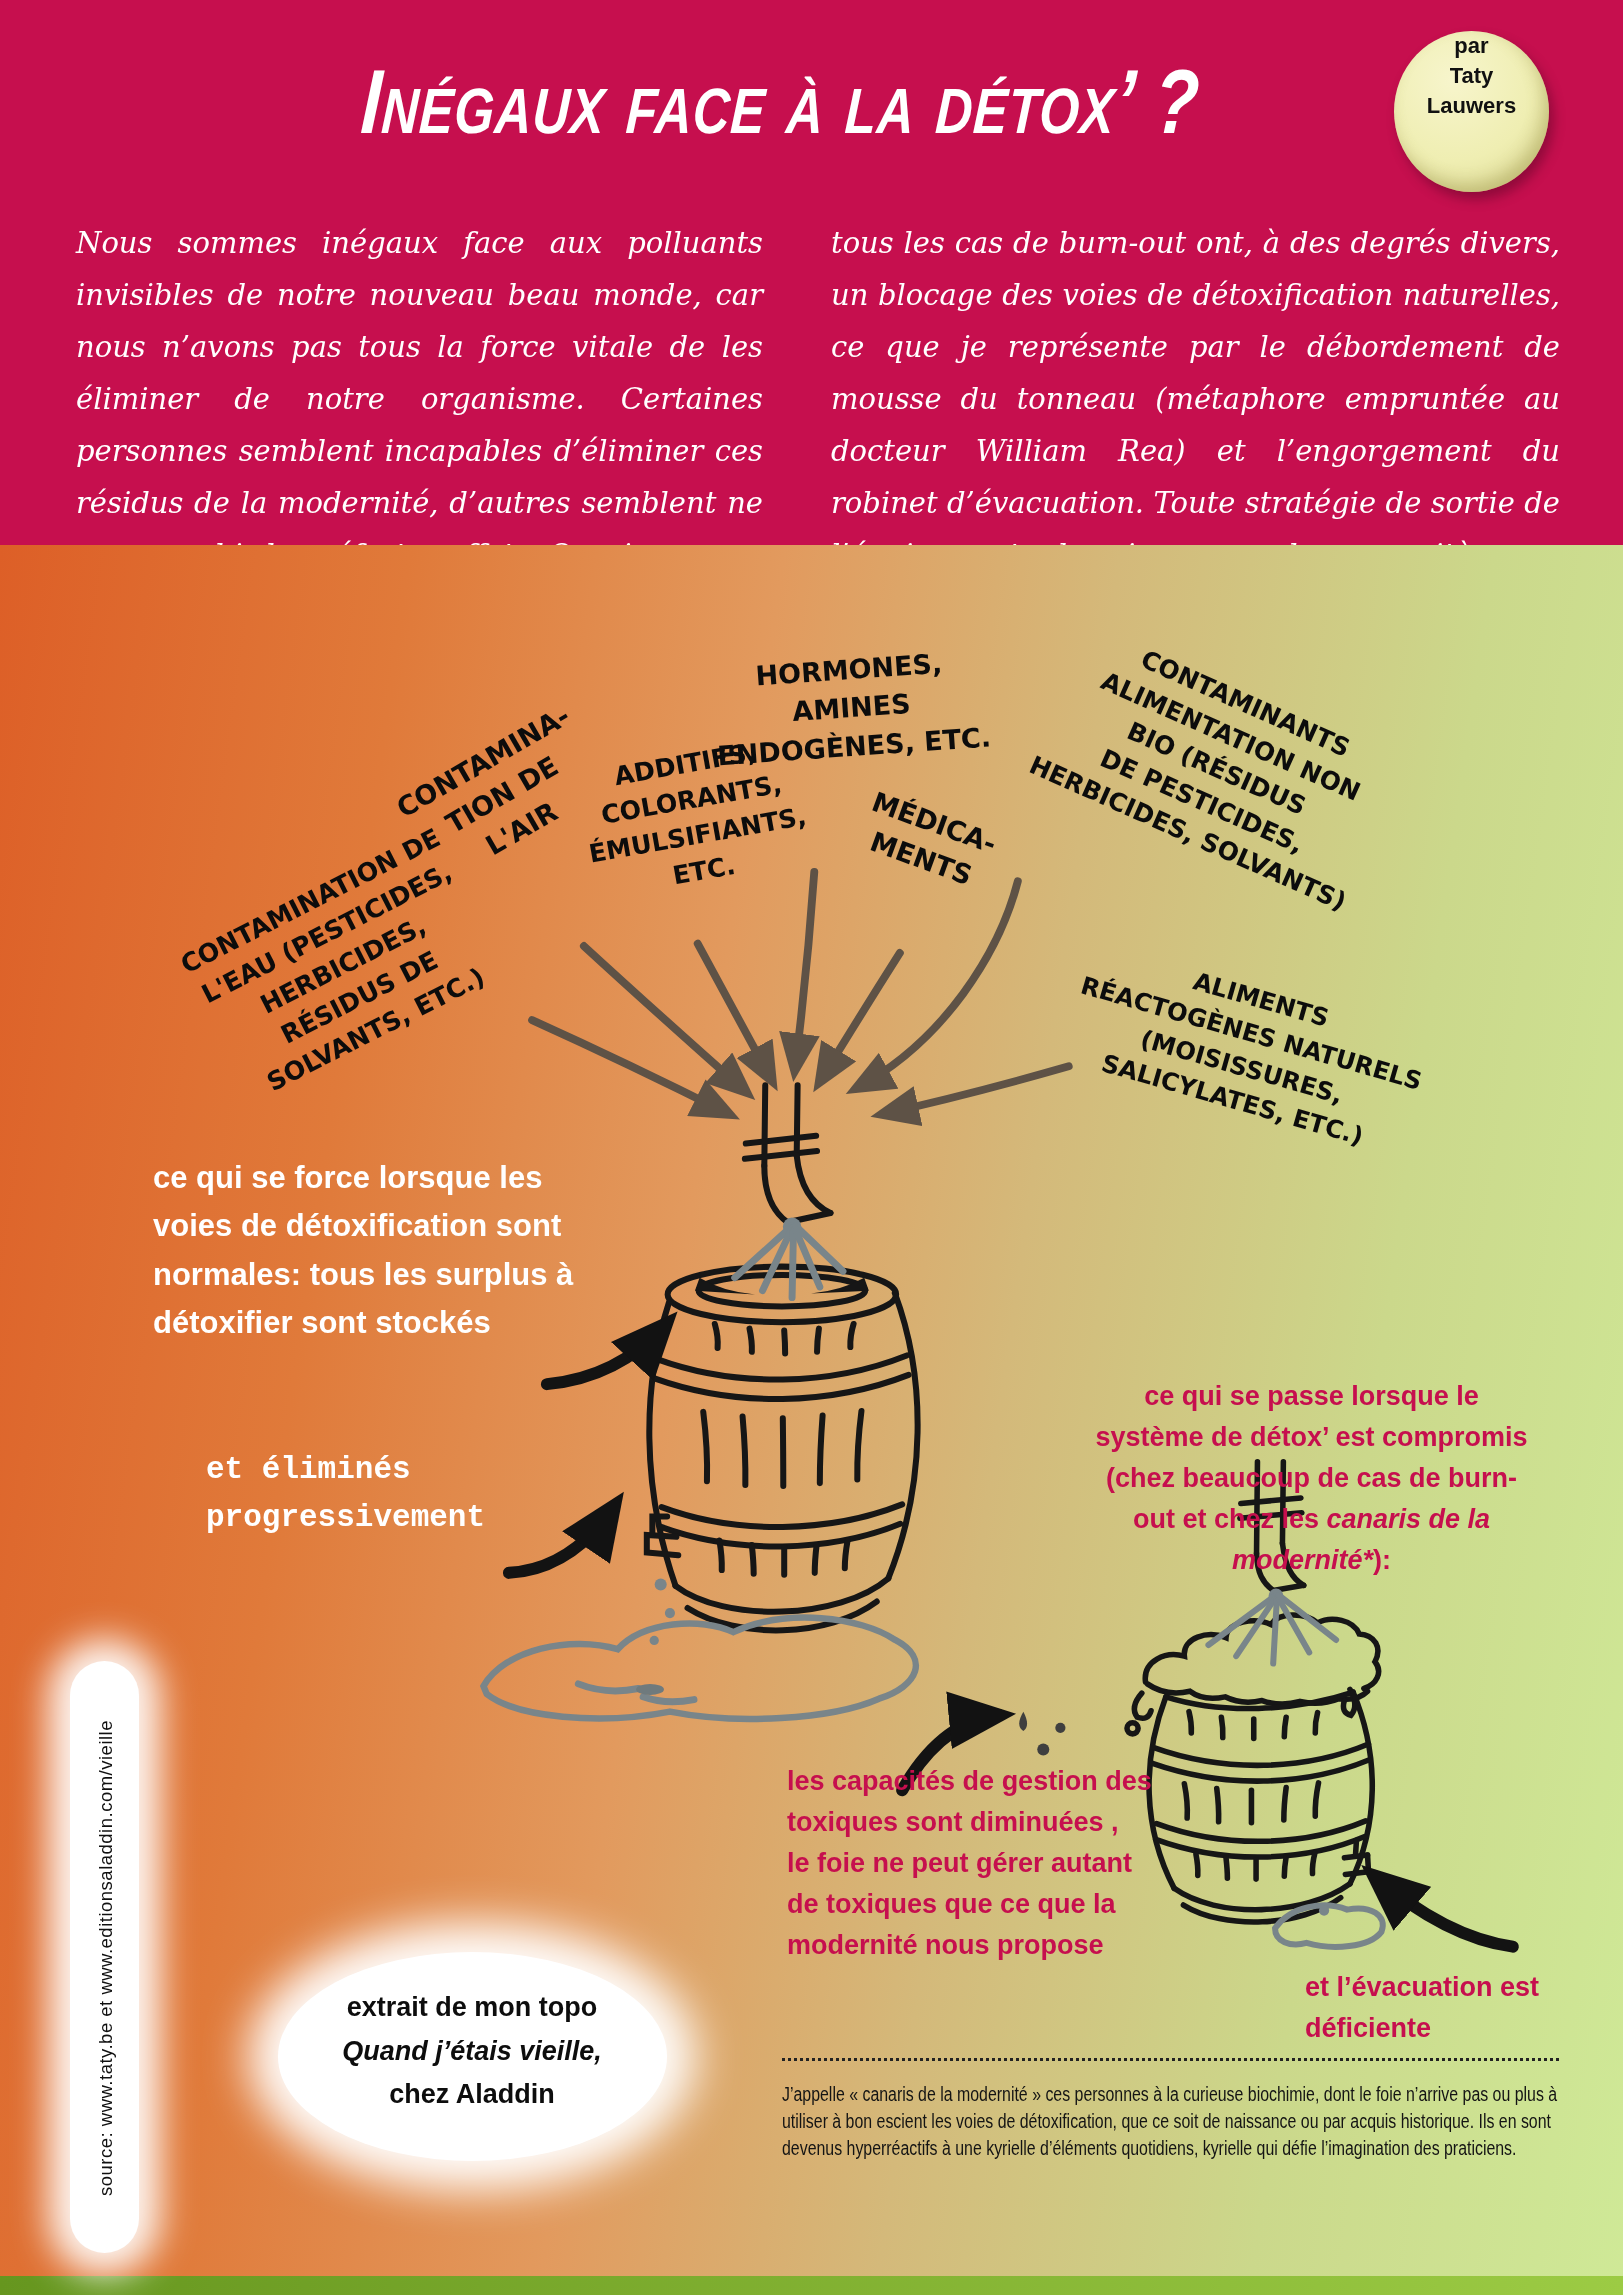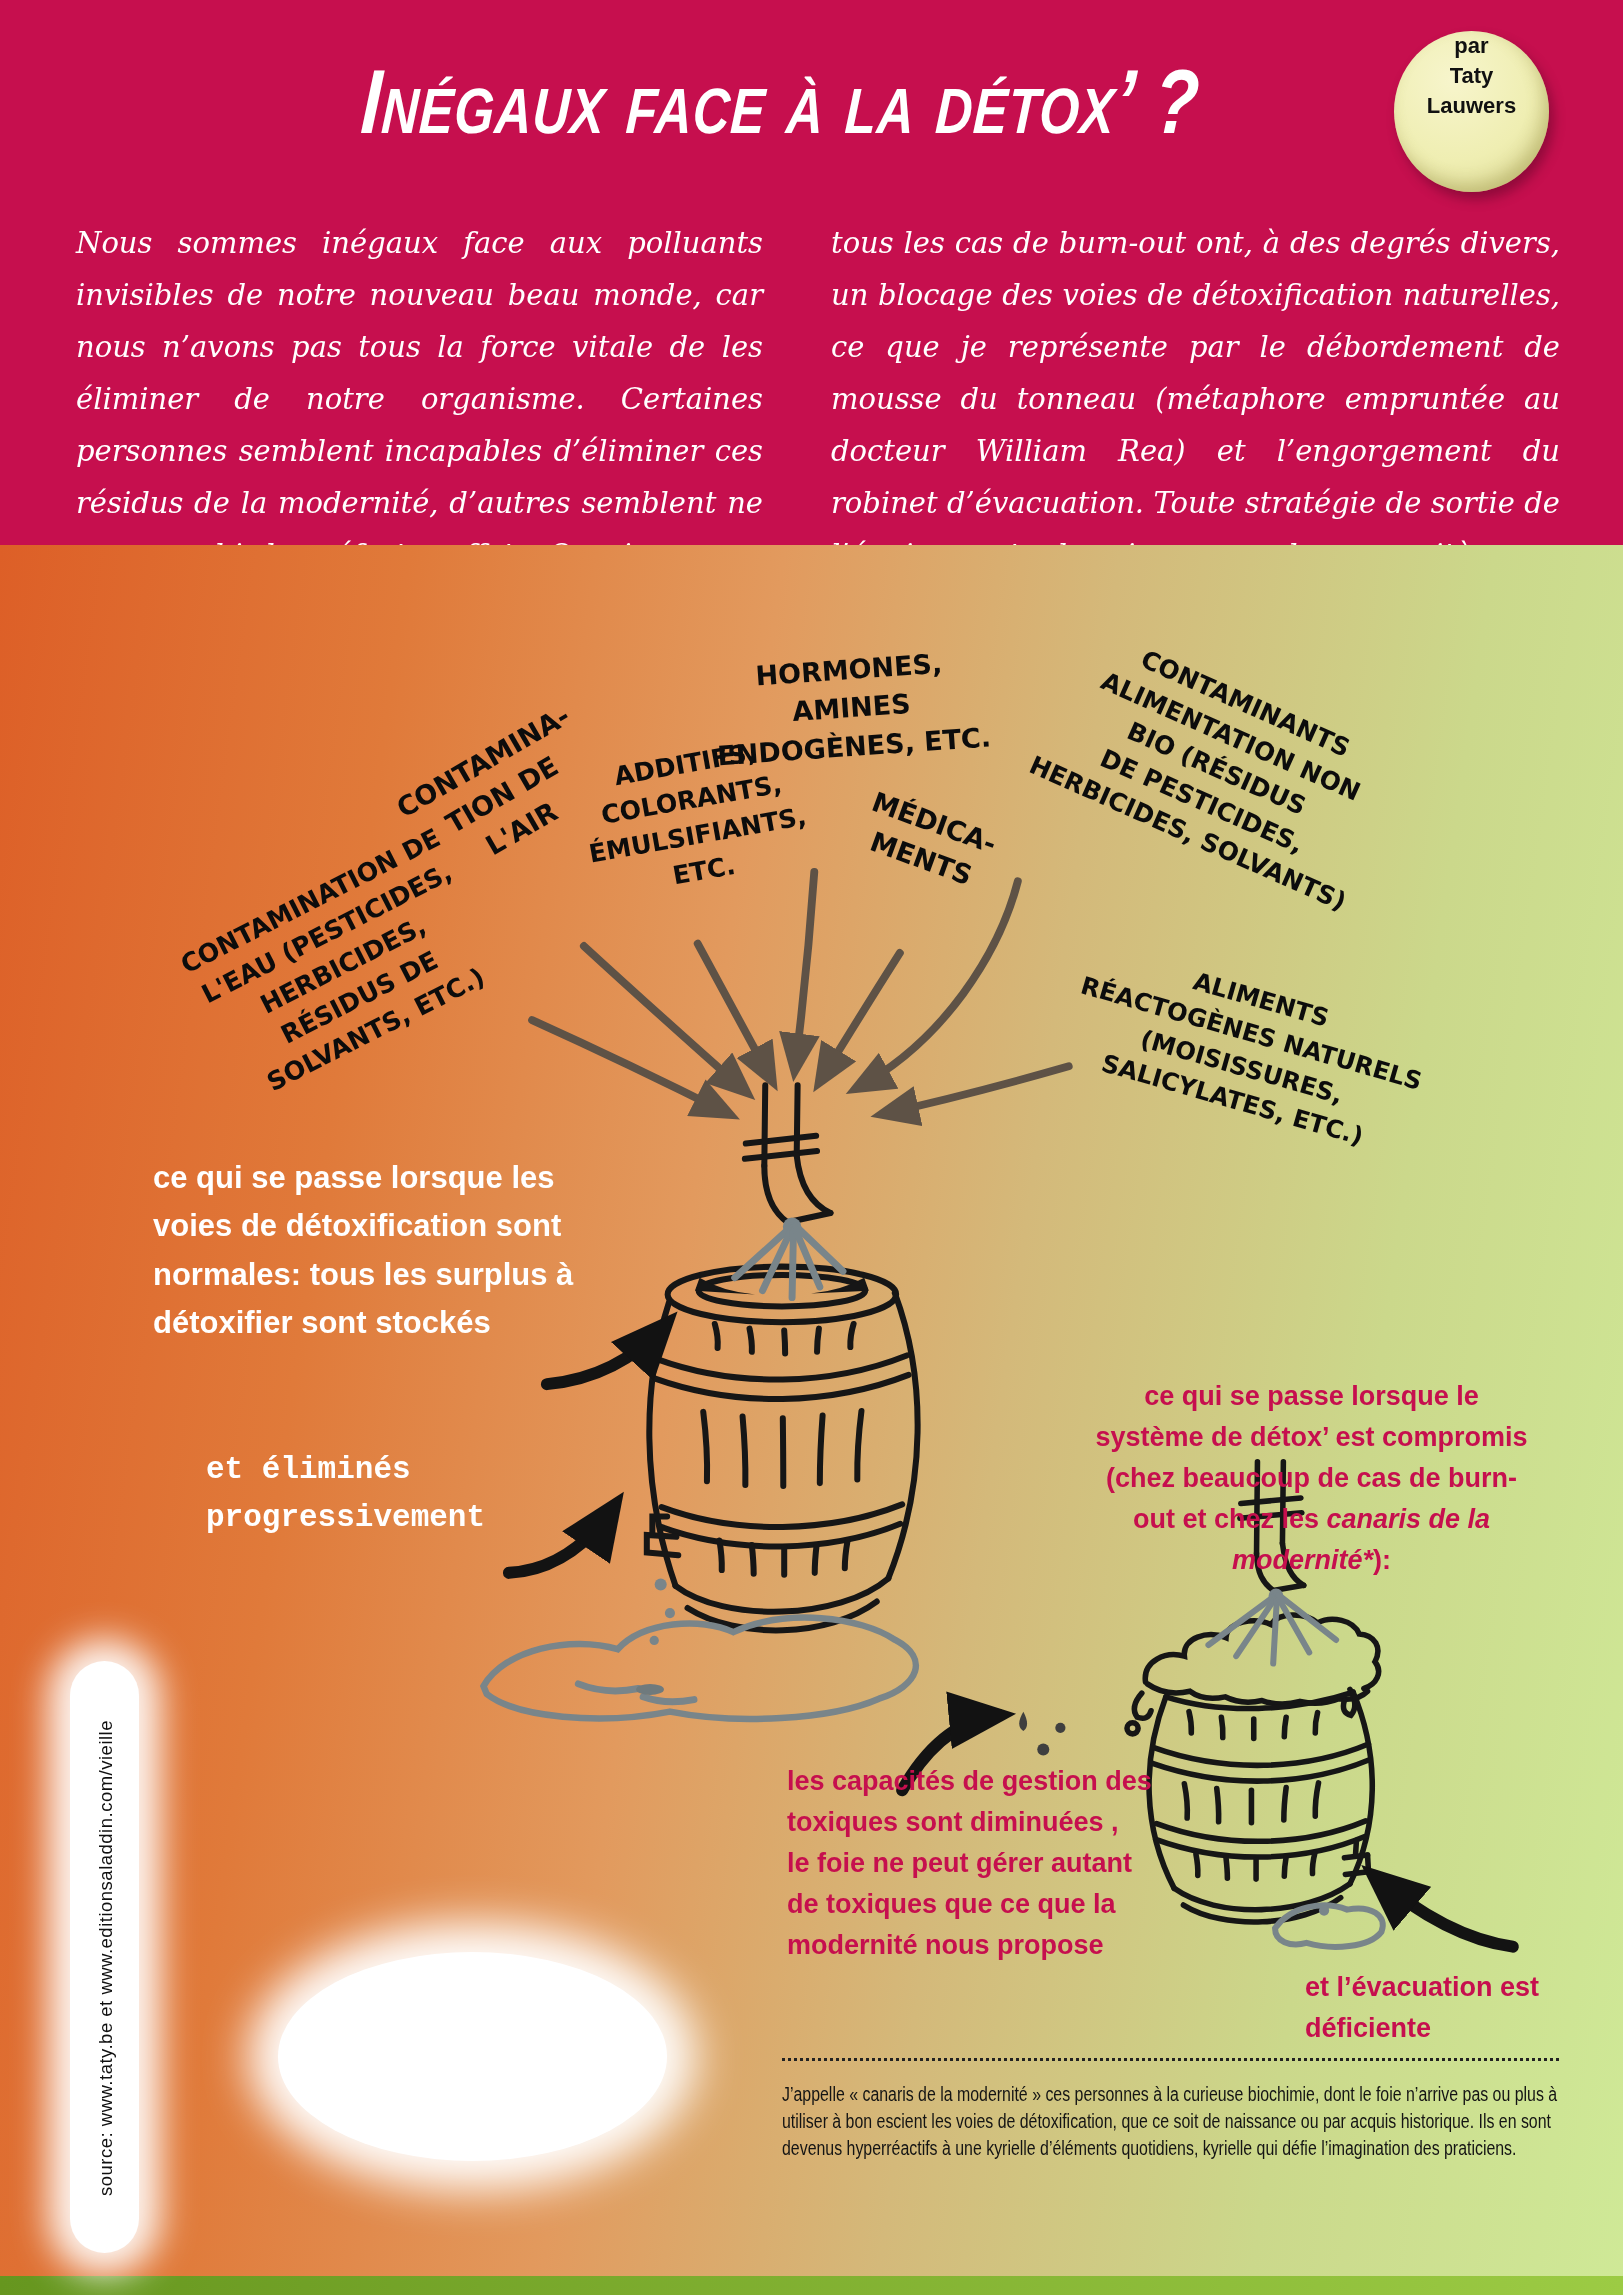--- a/index.html
+++ b/index.html
@@ -252,21 +252,21 @@
   <div class="plabel" style="left:167px;top:875px;width:352px;transform:rotate(-27deg);font-size:25.4px;">CONTAMINATION DE
 L'EAU (PESTICIDES,
 HERBICIDES,
 RÉSIDUS DE
 SOLVANTS, ETC.)</div>
   <div class="plabel" style="left:1043px;top:981px;width:407px;transform:rotate(16deg);font-size:24.5px;">ALIMENTS
 RÉACTOGÈNES NATURELS
 (MOISISSURES,
 SALICYLATES, ETC.)</div>
 
-  <div class="cap cap-white" style="left:153px;top:1154px;width:537px;">ce qui se passe lorsque les
+  <div class="cap cap-white" style="left:153px;top:1154px;width:537px;">ce qui se force lorsque les
 voies de détoxification sont
 normales: tous les surplus à
 détoxifier sont stockés</div>
   <div class="cap cap-white" style="left:206px;top:1446px;width:416px;font-family:Liberation Mono, monospace;">et éliminés
 progressivement</div>
 
   <div class="cap cap-red" style="left:1048px;top:1335px;width:527px;text-align:center;">
     <span>ce qui se passe lorsque le
 système de détox’ est compromis
 (chez beaucoup de cas de burn-
@@ -276,20 +276,25 @@
 
   <div class="cap cap-red" style="left:787px;top:1761px;width:592px;">les capacités de gestion des
 toxiques sont diminuées ,
 le foie ne peut gérer autant
 de toxiques que ce que la
 modernité nous propose</div>
   <div class="cap cap-red" style="left:1305px;top:1967px;width:287px;">et l’évacuation est
 déficiente</div>
 
   <div id="blob"></div>
+  <div id="extract">
+    <div>extrait de mon topo</div>
+    <div class="it">Quand j’étais vieille,</div>
+    <div>chez Aladdin</div>
+  </div>
 
   <div id="vband"></div>
   <div id="vsource">source: www.taty.be et  www.editionsaladdin.com/vieille</div>
 
   <div id="dotline"></div>
   <div id="footnote">J’appelle « canaris de la modernité » ces personnes à la curieuse biochimie, dont le foie n’arrive pas ou plus à utiliser à bon escient les voies de détoxification, que ce soit de naissance ou par acquis historique. Ils en sont devenus hyperréactifs à une kyrielle d’éléments quotidiens, kyrielle qui défie l’imagination des praticiens.</div>
 
 </div>
 
 

